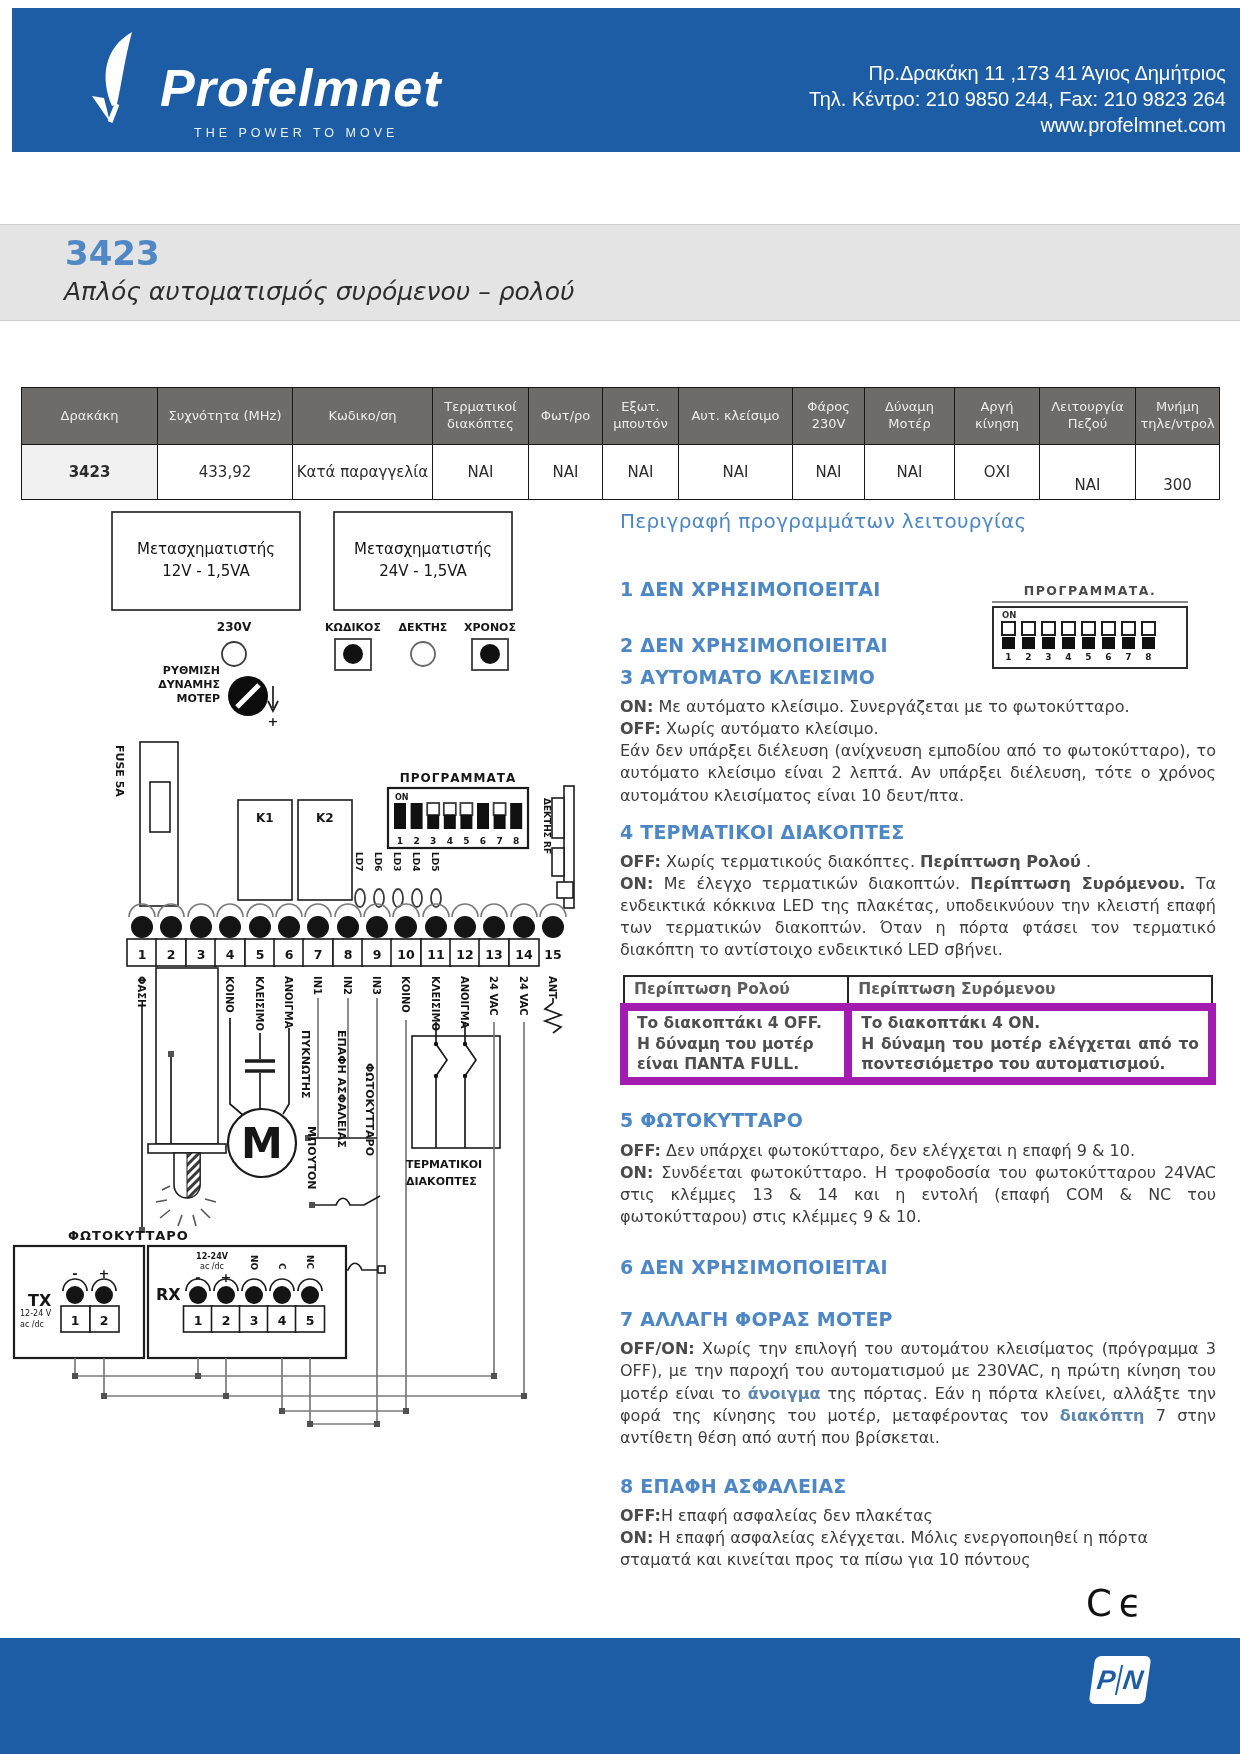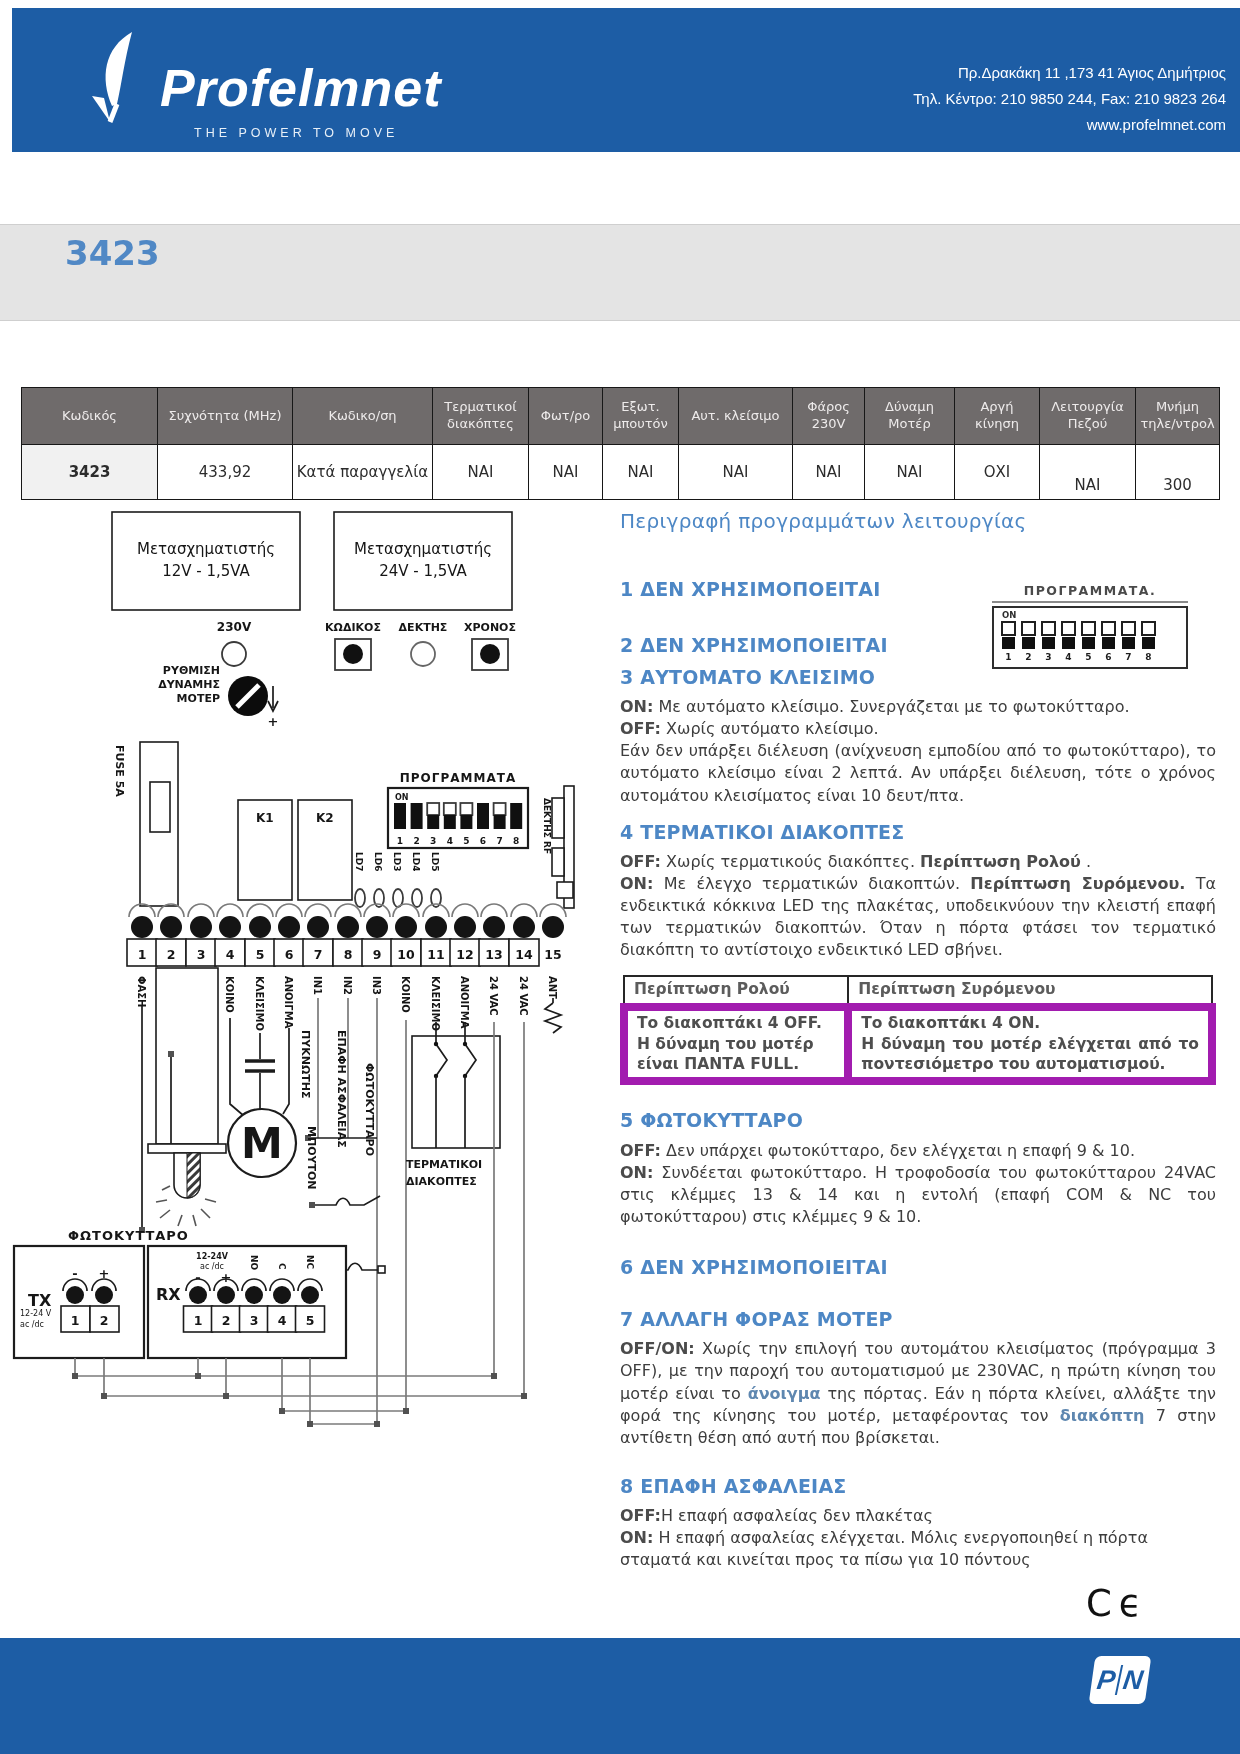--- a/index.html
+++ b/index.html
@@ -6,21 +6,21 @@
   #page{position:relative;width:1240px;height:1754px;background:#fff;overflow:hidden;
         font-family:"DejaVu Sans",sans-serif;color:#3c3c3c;}
   
   .header{position:absolute;left:12px;top:8px;width:1240px;height:144px;background:#1d5da5;}
   .logo-wrap{position:absolute;left:62px;top:18px;width:420px;height:130px;}
   .logo-word{position:absolute;left:86px;top:32px;font-family:"Liberation Sans",sans-serif;
              font-style:italic;font-weight:bold;font-size:52px;color:#fff;letter-spacing:1px;}
   .logo-tag{position:absolute;left:120px;top:100px;font-family:"Liberation Sans",sans-serif;
             font-size:12.5px;letter-spacing:4px;color:#e8f0f8;}
   .hdr-contact{position:absolute;right:26px;top:52px;text-align:right;
-               font-family:"Liberation Sans",sans-serif;font-size:15px;color:#fff;line-height:26px;}
+               font-family:"Liberation Sans",sans-serif;font-size:20px;color:#fff;line-height:26px;}
   .hdr-contact .site{color:#fff;text-decoration:none;}
   
   .band{position:absolute;left:0;top:224px;width:1240px;height:95px;background:#e4e4e4;
         border-top:1px solid #cfcfcf;border-bottom:1px solid #cfcfcf;}
   .band-model{position:absolute;left:65px;top:8px;font-size:34px;font-weight:bold;color:#5088c5;
               font-family:"DejaVu Sans",sans-serif;}
   .band-sub{position:absolute;left:64px;top:52px;font-size:25px;font-style:italic;color:#2d2d2d;}
   
   .spec-wrap{position:absolute;left:21px;top:387px;}
   table.spec{border-collapse:collapse;table-layout:fixed;width:1198px;}
@@ -98,41 +98,42 @@
     </div>
     <div class="hdr-contact">
       <div>Πρ.Δρακάκη 11 ,173 41 Άγιος Δημήτριος</div>
       <div>Τηλ. Κέντρο: 210 9850 244, Fax: 210 9823 264</div>
       <div><a class="site">www.profelmnet.com</a></div>
     </div>
   </div>
 
   <div class="band">
     <div class="band-model">3423</div>
+    <div class="band-sub">Απλός αυτοματισμός συρόμενου – ρολού</div>
   </div>
 
   <div class="spec-wrap">
     <table class="spec">
       <colgroup>
         <col style="width:136px">
           <col style="width:135px">
           <col style="width:140px">
           <col style="width:96px">
         <col style="width:74px">
           <col style="width:76px">
           <col style="width:114px">
           <col style="width:72px">
         <col style="width:90px">
           <col style="width:85px">
           <col style="width:96px">
           <col style="width:84px">
       </colgroup>
       <tbody>
           <tr>
-        <th>Κωδικός</th>
+        <th>Δρακάκη</th>
         <th>Συχνότητα (MHz)</th>
         <th>Κωδικο/ση</th>
         <th>Τερματικοί διακόπτες</th>
         <th>Φωτ/ρο</th>
         <th>Εξωτ. μπουτόν</th>
         <th>Αυτ. κλείσιμο</th>
         <th>Φάρος 230V</th>
         <th>Δύναμη Μοτέρ</th>
         <th>Αργή κίνηση</th>
         <th>Λειτουργία Πεζού</th>

